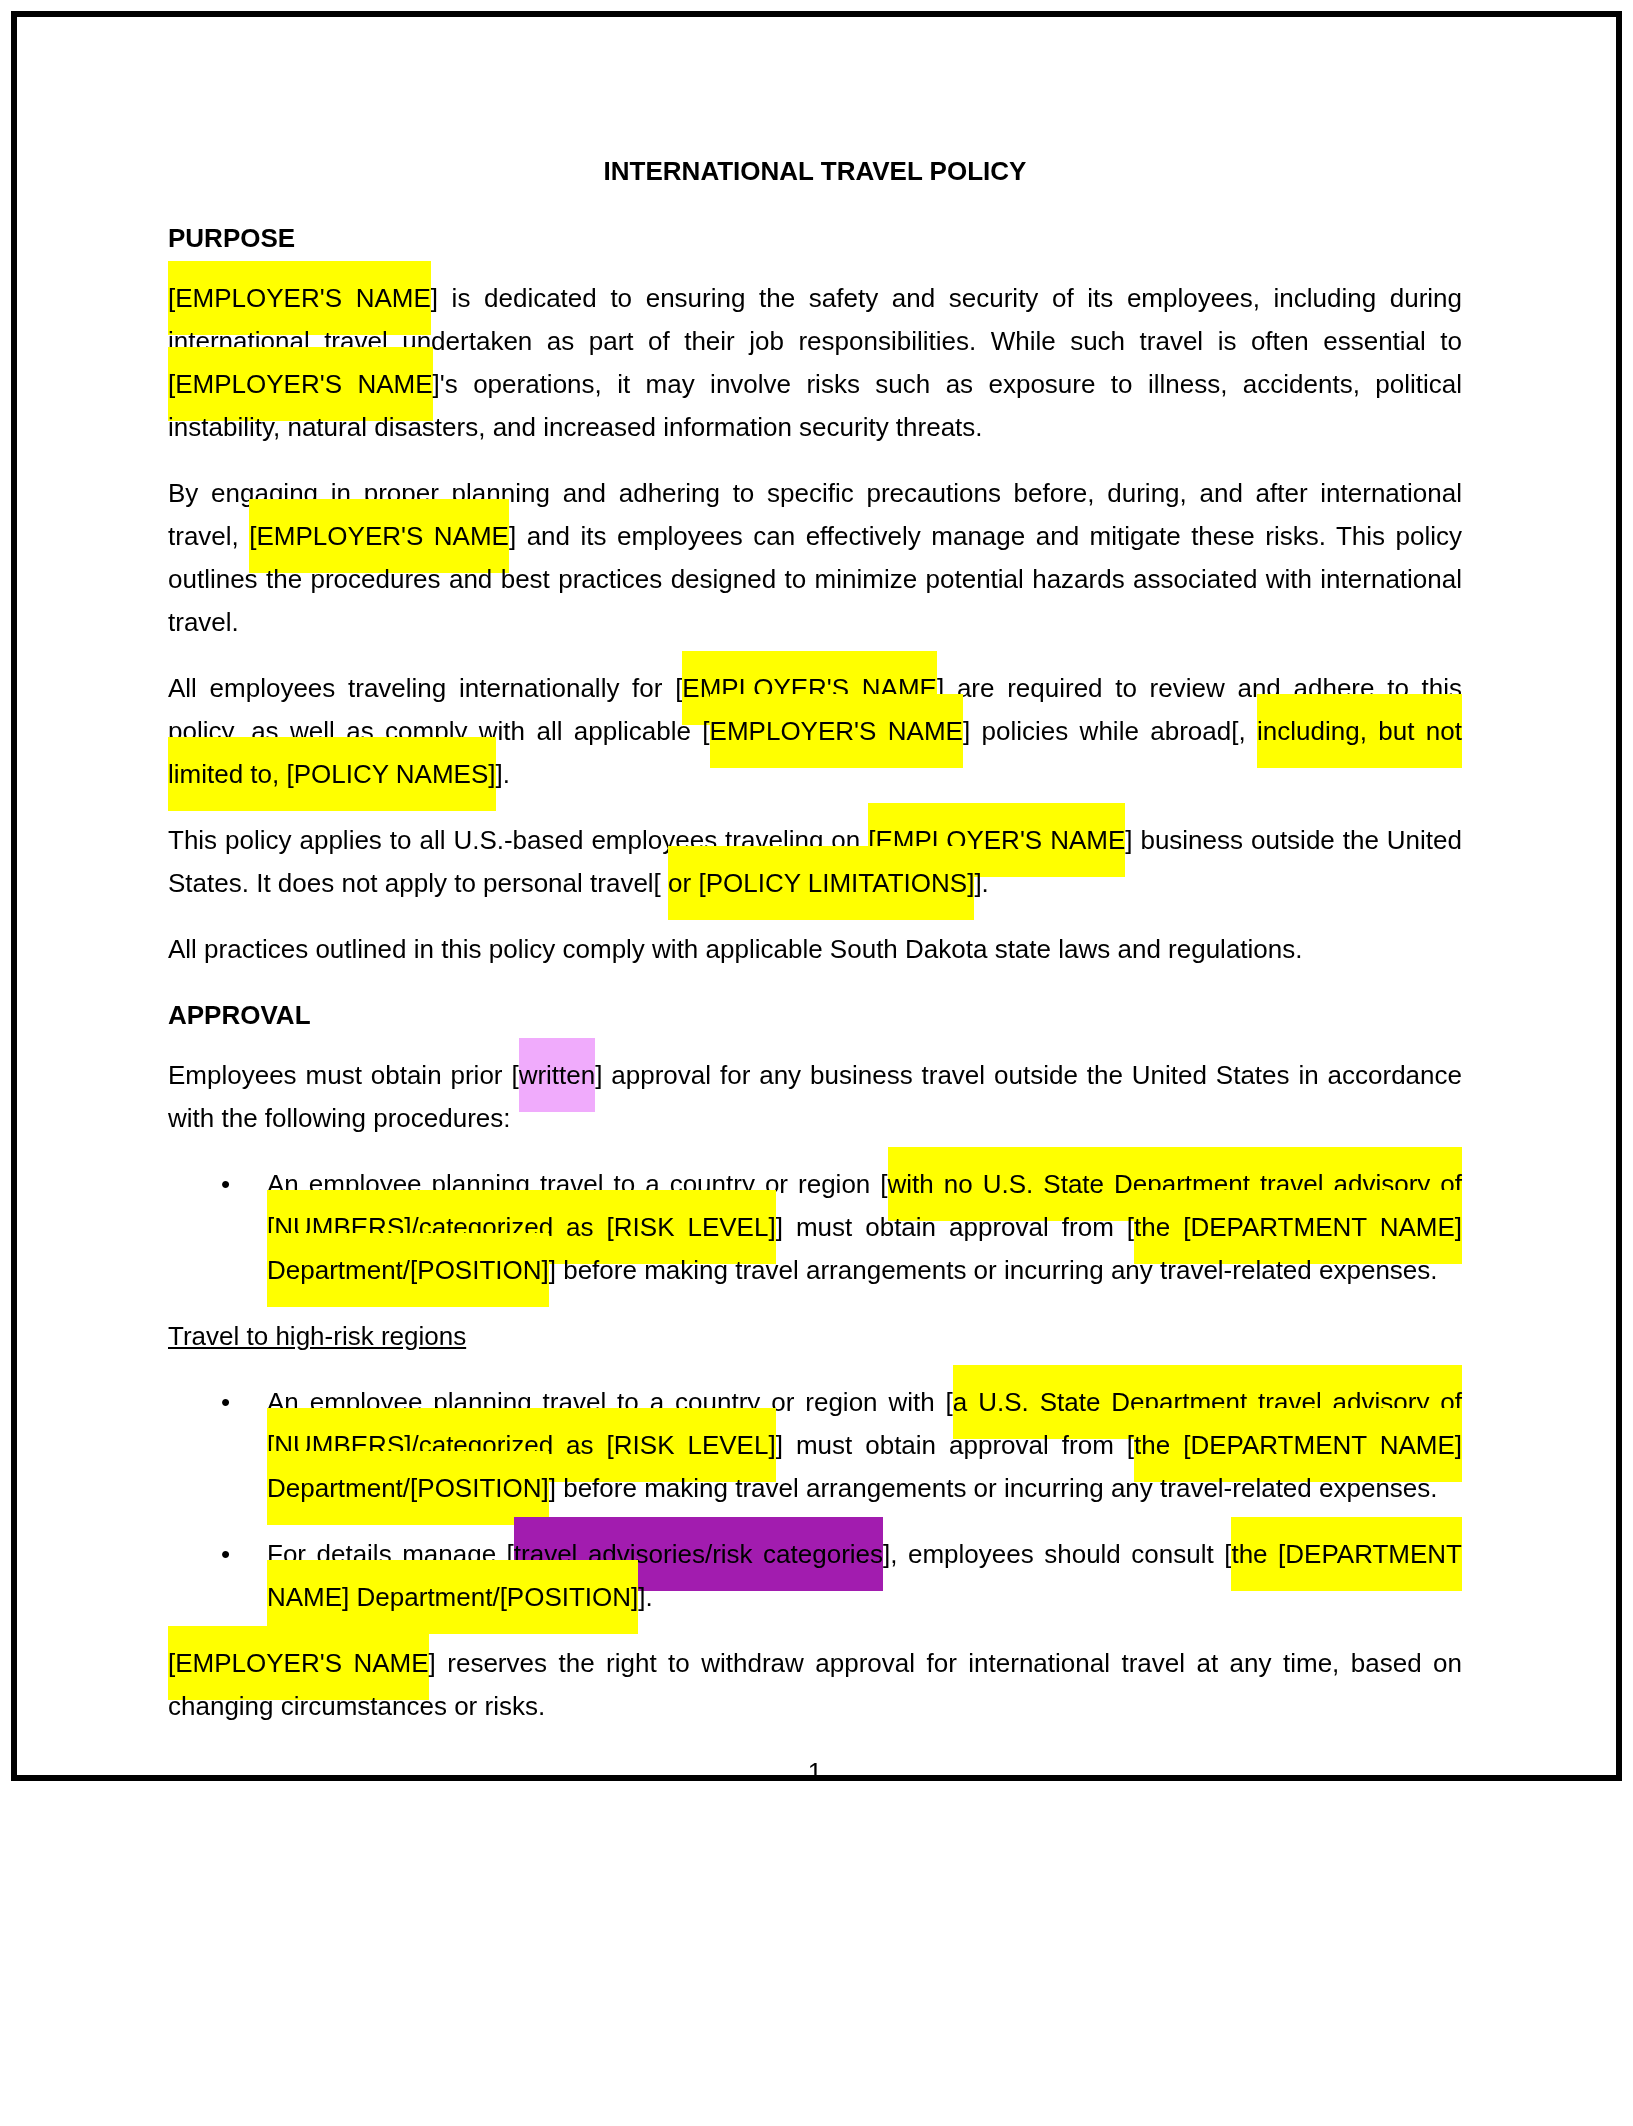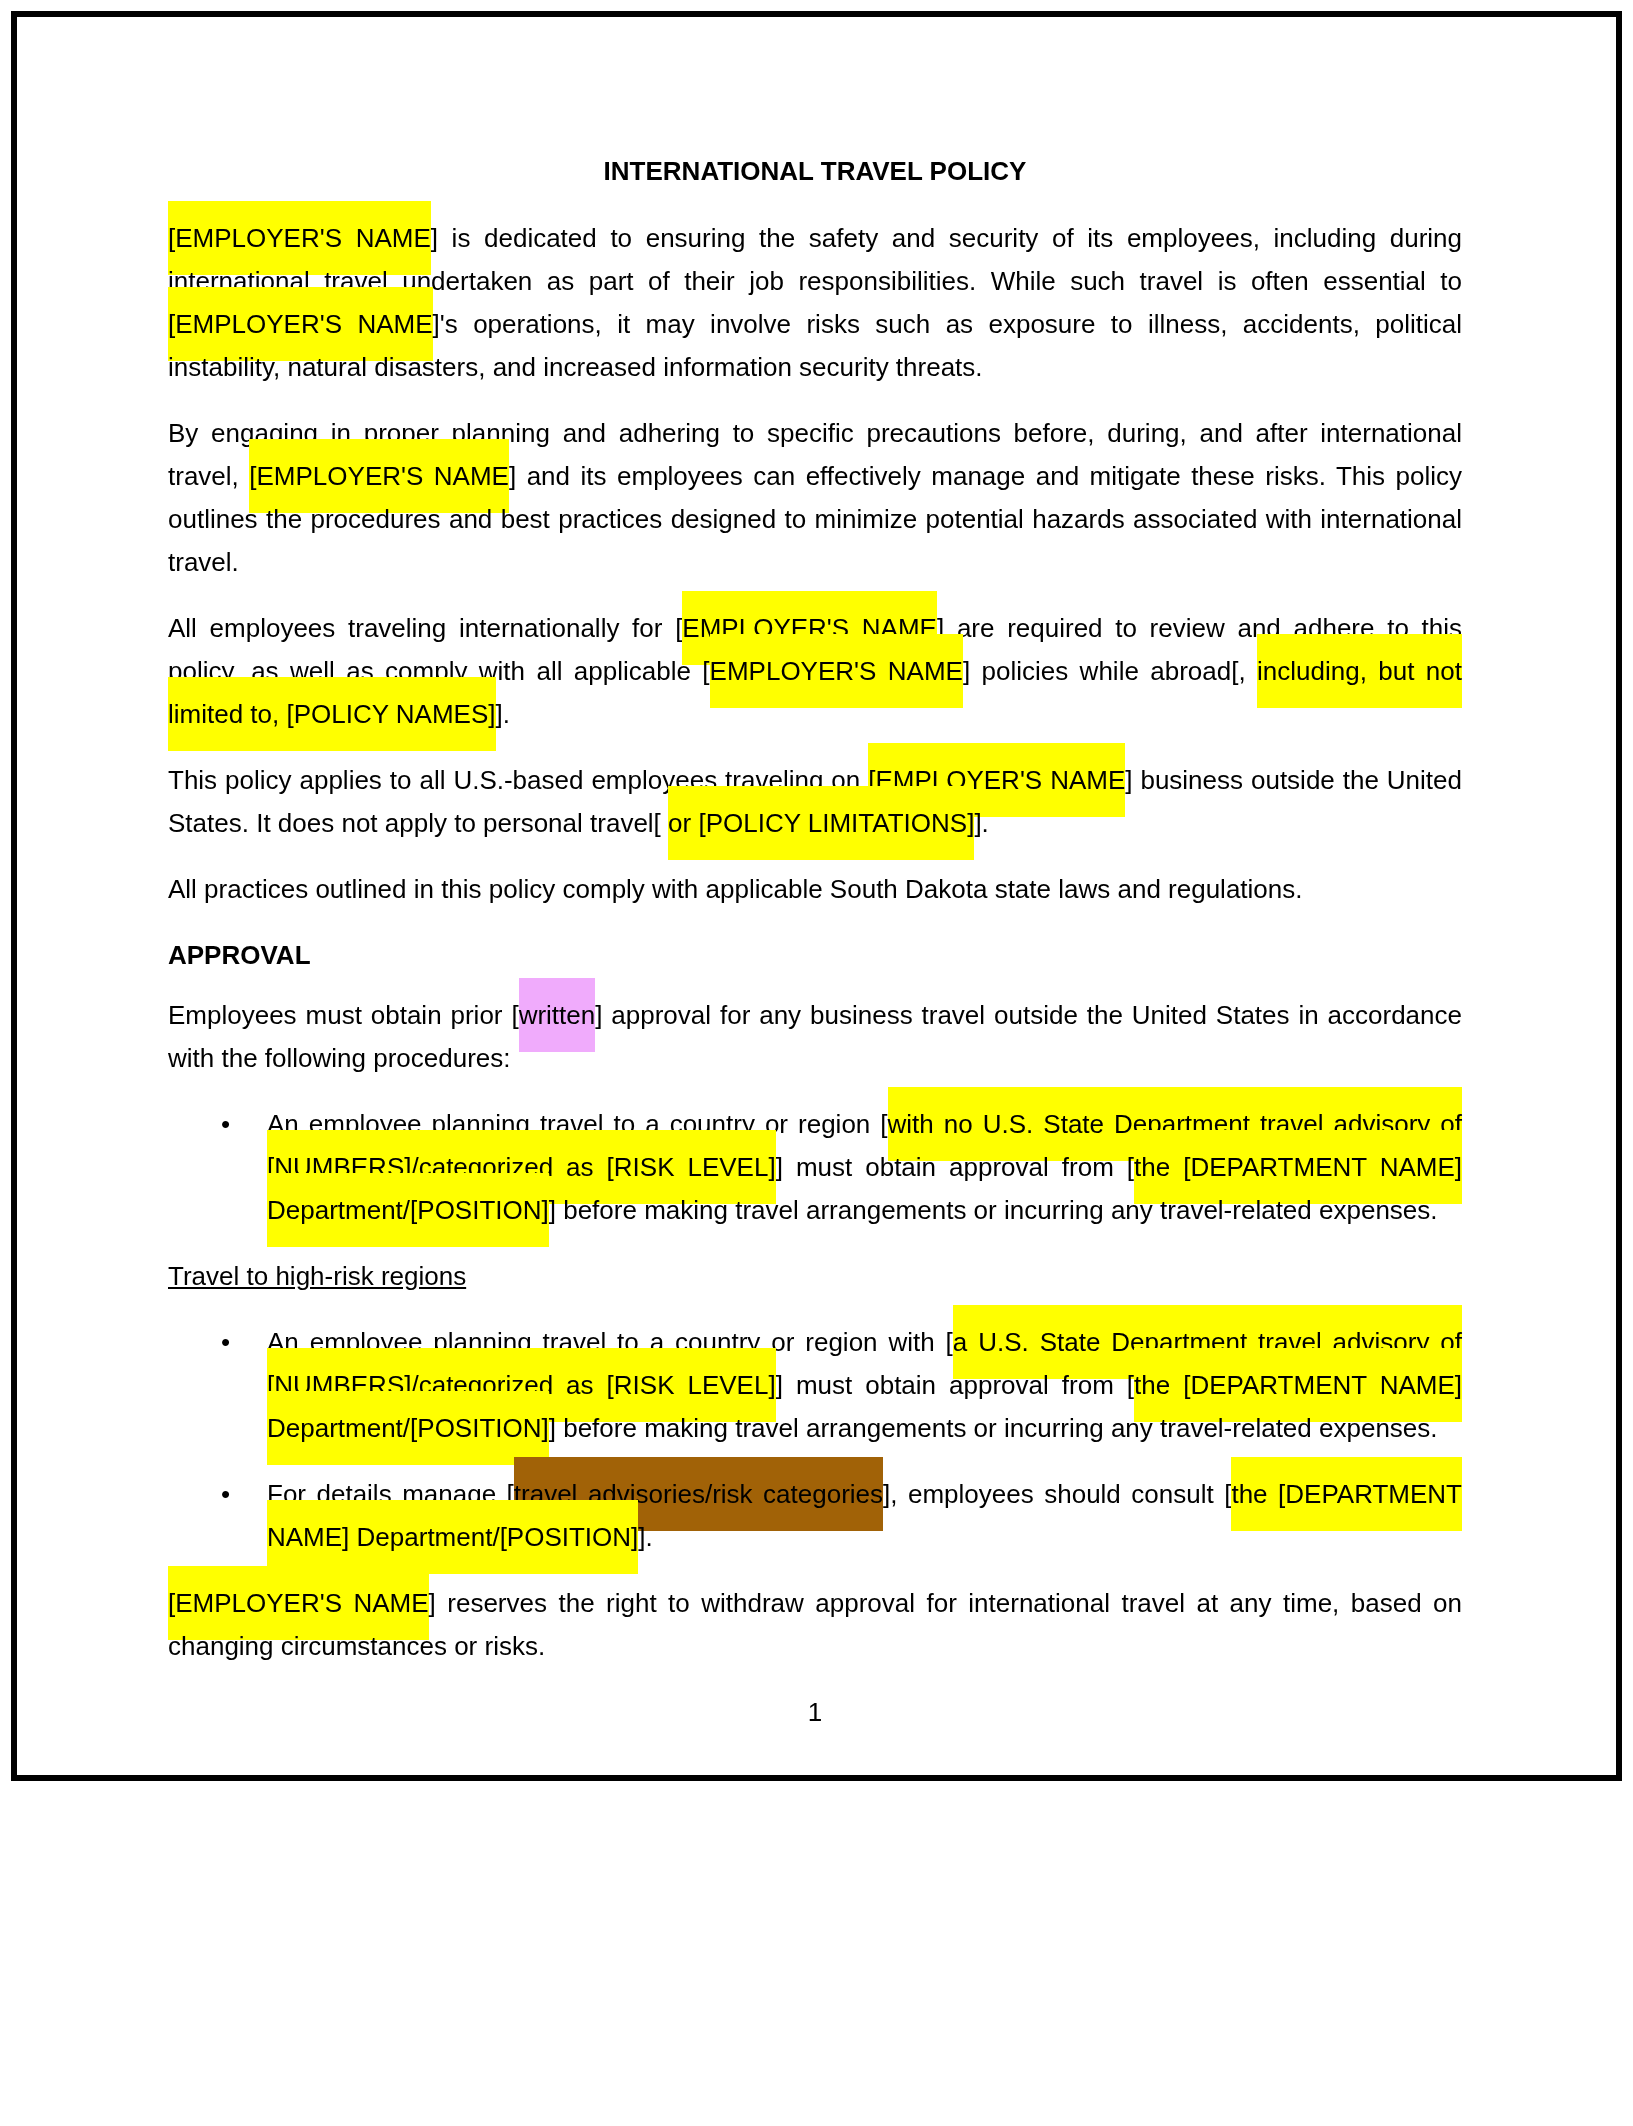--- a/index.html
+++ b/index.html
@@ -70,28 +70,29 @@
   }
 </style>
 </head>
 <body>
 
 <div class="page">
   <div class="page-border"></div>
   <div class="doc">
     <p class="title">INTERNATIONAL TRAVEL POLICY</p>
     <div id="doc-blocks">
+        <p class="heading">PURPOSE</p>
         <p class="para"><span class="hl" style="background: rgb(255, 255, 0);">[EMPLOYER'S NAME</span><span>] is dedicated to ensuring the safety and security of its employees, including during international travel undertaken as part of their job responsibilities. While such travel is often essential to </span><span class="hl" style="background: rgb(255, 255, 0);">[EMPLOYER'S NAME</span><span>]'s operations, it may involve risks such as exposure to illness, accidents, political instability, natural disasters, and increased information security threats.</span></p>
         <p class="para"><span>By engaging in proper planning and adhering to specific precautions before, during, and after international travel, </span><span class="hl" style="background: rgb(255, 255, 0);">[EMPLOYER'S NAME</span><span>] and its employees can effectively manage and mitigate these risks. This policy outlines the procedures and best practices designed to minimize potential hazards associated with international travel.</span></p>
         <p class="para"><span>All employees traveling internationally for [</span><span class="hl" style="background: rgb(255, 255, 0);">EMPLOYER'S NAME</span><span>] are required to review and adhere to this policy, as well as comply with all applicable [</span><span class="hl" style="background: rgb(255, 255, 0);">EMPLOYER'S NAME</span><span>] policies while abroad[, </span><span class="hl" style="background: rgb(255, 255, 0);">including, but not limited to, [POLICY NAMES]</span><span>].</span></p>
         <p class="para"><span>This policy applies to all U.S.-based employees traveling on </span><span class="hl" style="background: rgb(255, 255, 0);">[EMPLOYER'S NAME</span><span>] business outside the United States. It does not apply to personal travel[ </span><span class="hl" style="background: rgb(255, 255, 0);">or [POLICY LIMITATIONS]</span><span>].</span></p>
         <p class="para"><span>All practices outlined in this policy comply with applicable South Dakota state laws and regulations.</span></p>
         <p class="heading">APPROVAL</p>
         <p class="para"><span>Employees must obtain prior [</span><span class="hl" style="background: #f0abfc;">written</span><span>] approval for any business travel outside the United States in accordance with the following procedures:</span></p>
         <p class="bullet"><span class="marker">•</span><span>An employee planning travel to a country or region [</span><span class="hl" style="background: rgb(255, 255, 0);">with no U.S. State Department travel advisory of [NUMBERS]/categorized as [RISK LEVEL]</span><span>] must obtain approval from [</span><span class="hl" style="background: rgb(255, 255, 0);">the [DEPARTMENT NAME] Department/[POSITION]</span><span>] before making travel arrangements or incurring any travel-related expenses.</span></p>
         <p class="subheading">Travel to high-risk regions</p>
         <p class="bullet"><span class="marker">•</span><span>An employee planning travel to a country or region with [</span><span class="hl" style="background: rgb(255, 255, 0);">a U.S. State Department travel advisory of [NUMBERS]/categorized as [RISK LEVEL]</span><span>] must obtain approval from [</span><span class="hl" style="background: rgb(255, 255, 0);">the [DEPARTMENT NAME] Department/[POSITION]</span><span>] before making travel arrangements or incurring any travel-related expenses.</span></p>
-        <p class="bullet"><span class="marker">•</span><span>For details manage [</span><span class="hl" style="background: #a16207;">travel advisories/risk categories</span><span>], employees should consult [</span><span class="hl" style="background: rgb(255, 255, 0);">the [DEPARTMENT NAME] Department/[POSITION]</span><span>].</span></p>
+        <p class="bullet"><span class="marker">•</span><span>For details manage [</span><span class="hl" style="background: #a21caf;">travel advisories/risk categories</span><span>], employees should consult [</span><span class="hl" style="background: rgb(255, 255, 0);">the [DEPARTMENT NAME] Department/[POSITION]</span><span>].</span></p>
         <p class="para"><span class="hl" style="background: rgb(255, 255, 0);">[EMPLOYER'S NAME</span><span>] reserves the right to withdraw approval for international travel at any time, based on changing circumstances or risks.</span></p>
       </div>
     <p class="page-num">1</p>
   </div>
 </div>
 
 </body></html>

